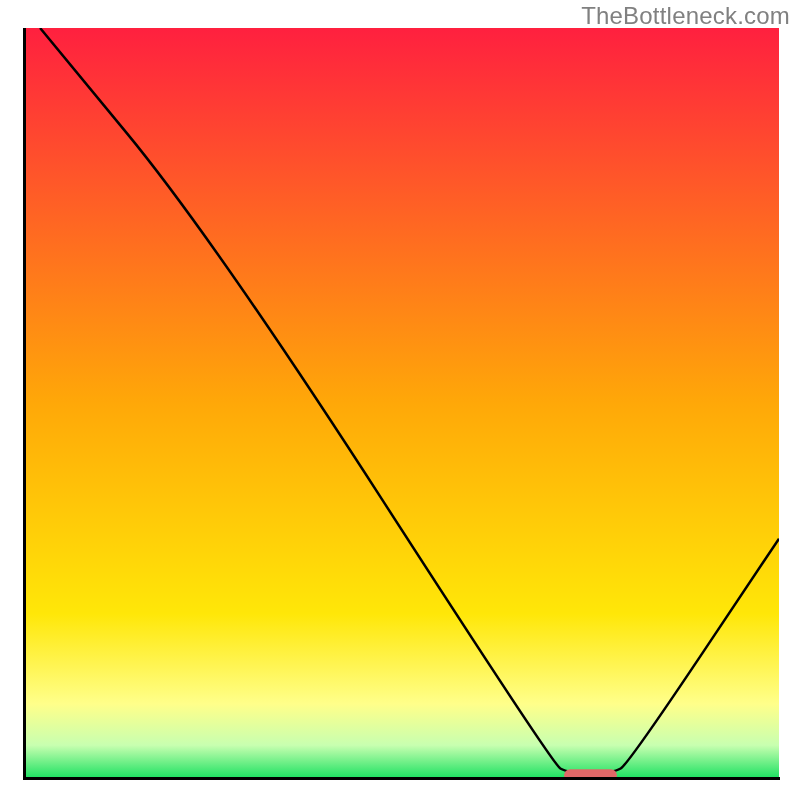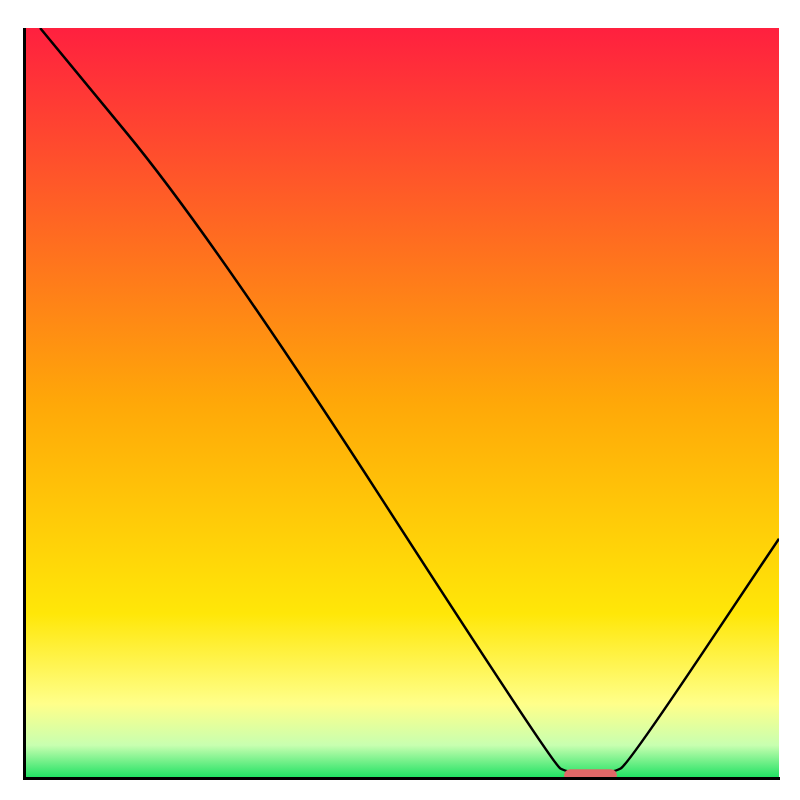--- a/index.html
+++ b/index.html
@@ -54,20 +54,21 @@
     width: 757px;
     height: 0;
     border-top: 3px solid #000;
     z-index: 15;
   }
 </style>
 </head>
 <body>
 
 <div class="frame">
+  <div class="watermark">TheBottleneck.com</div>
 
   <div class="plot-area">
     <svg viewBox="0 0 754 751" preserveAspectRatio="none">
       <defs>
         <linearGradient id="bg-grad" x1="0" y1="0" x2="0" y2="1">
             <stop offset="0%" stop-color="#ff203f"></stop>
             <stop offset="50%" stop-color="#ffa808"></stop>
             <stop offset="78%" stop-color="#ffe708"></stop>
             <stop offset="90%" stop-color="#ffff8a"></stop>
             <stop offset="95.5%" stop-color="#c8ffb0"></stop>

